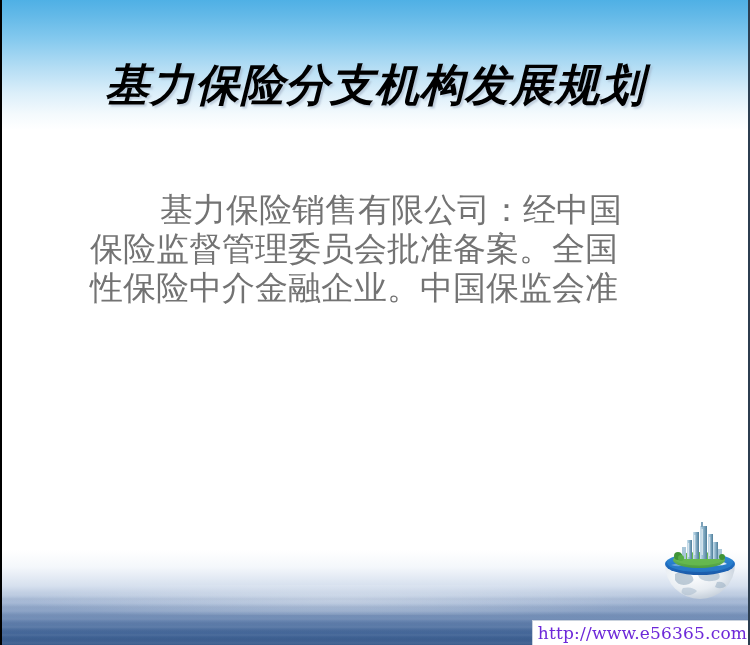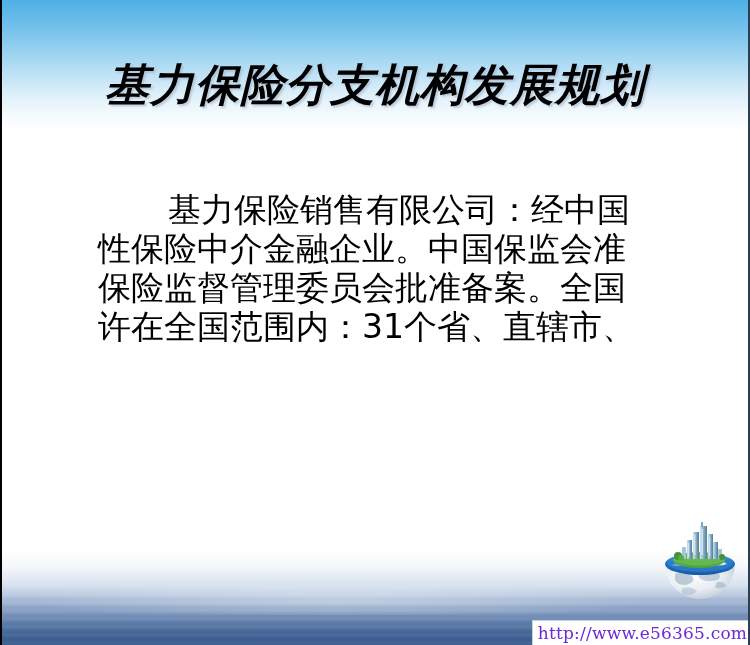--- a/index.html
+++ b/index.html
@@ -100,25 +100,25 @@
     font-style: italic;
     letter-spacing: 1px;
     color: #000000;
     white-space: nowrap;
     text-shadow: 2px 2px 2px rgba(160,175,195,0.55);
   }
 
   
   .body-copy {
     position: absolute;
-    left: 96px;
+    left: 88px;
     top: 190px;
     width: 572px;
     z-index: 6;
-    color: #000000;
+    color: #737373;
     font-family: "DejaVu Sans", "Liberation Sans", sans-serif;
     font-size: 33px;
     font-weight: normal;
     line-height: 39px;
     letter-spacing: 0px;
   }
 
   .body-copy .line {
     white-space: nowrap;
   }
@@ -171,23 +171,22 @@
 
   <div class="water-band">
     <div class="water-sheen"></div>
     <div class="water-ripples"></div>
   </div>
 
   <div class="title">基力保险分支机构发展规划</div>
 
   <div class="body-copy">
     <div class="line indent">基力保险销售有限公司：经中国</div>
+    <div class="line">保险监督管理委员会批准备案。全国</div>
     <div class="line">性保险中介金融企业。中国保监会准</div>
-    <div class="line">保险监督管理委员会批准备案。全国</div>
-    <div class="line">许在全国范围内：31个省、直辖市、</div>
   </div>
 
   <div class="logo">
     <svg width="86" height="86" viewBox="0 0 86 86">
       <defs>
         <radialGradient id="sphereGrad" cx="38%" cy="32%" r="78%">
           <stop offset="0%" stop-color="#ffffff"></stop>
           <stop offset="55%" stop-color="#e8edf2"></stop>
           <stop offset="100%" stop-color="#b8c4d2"></stop>
         </radialGradient>

